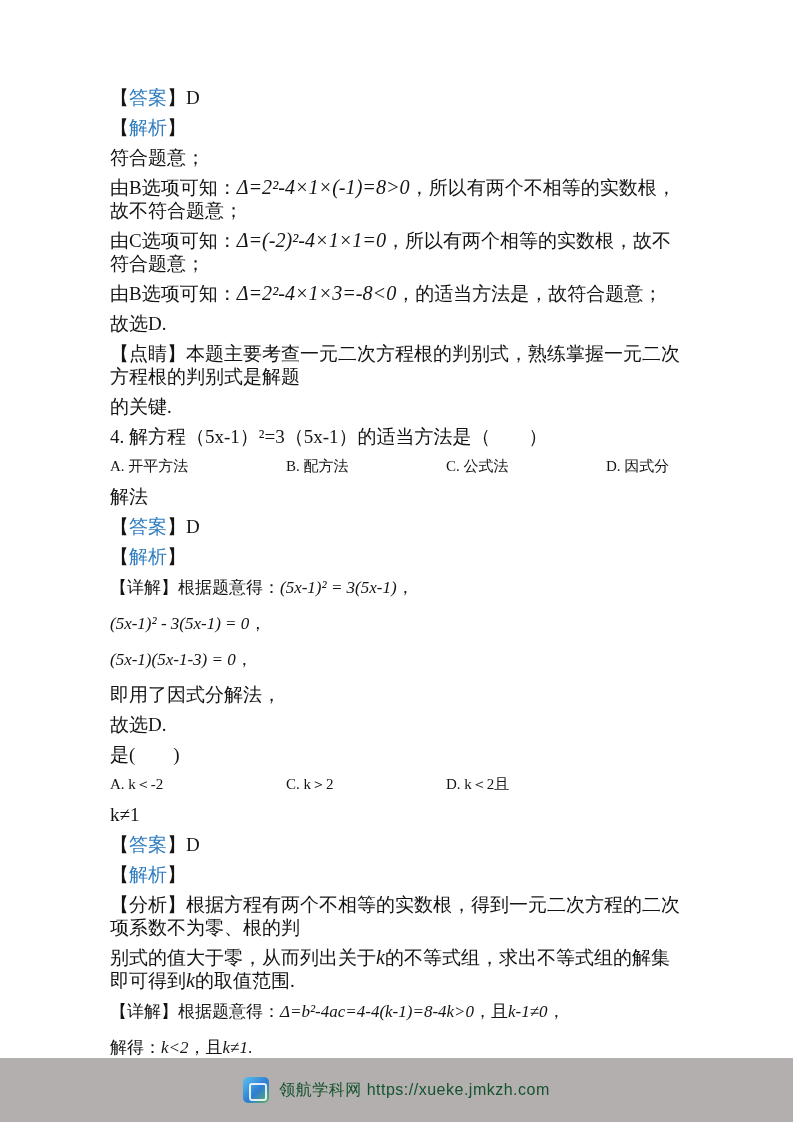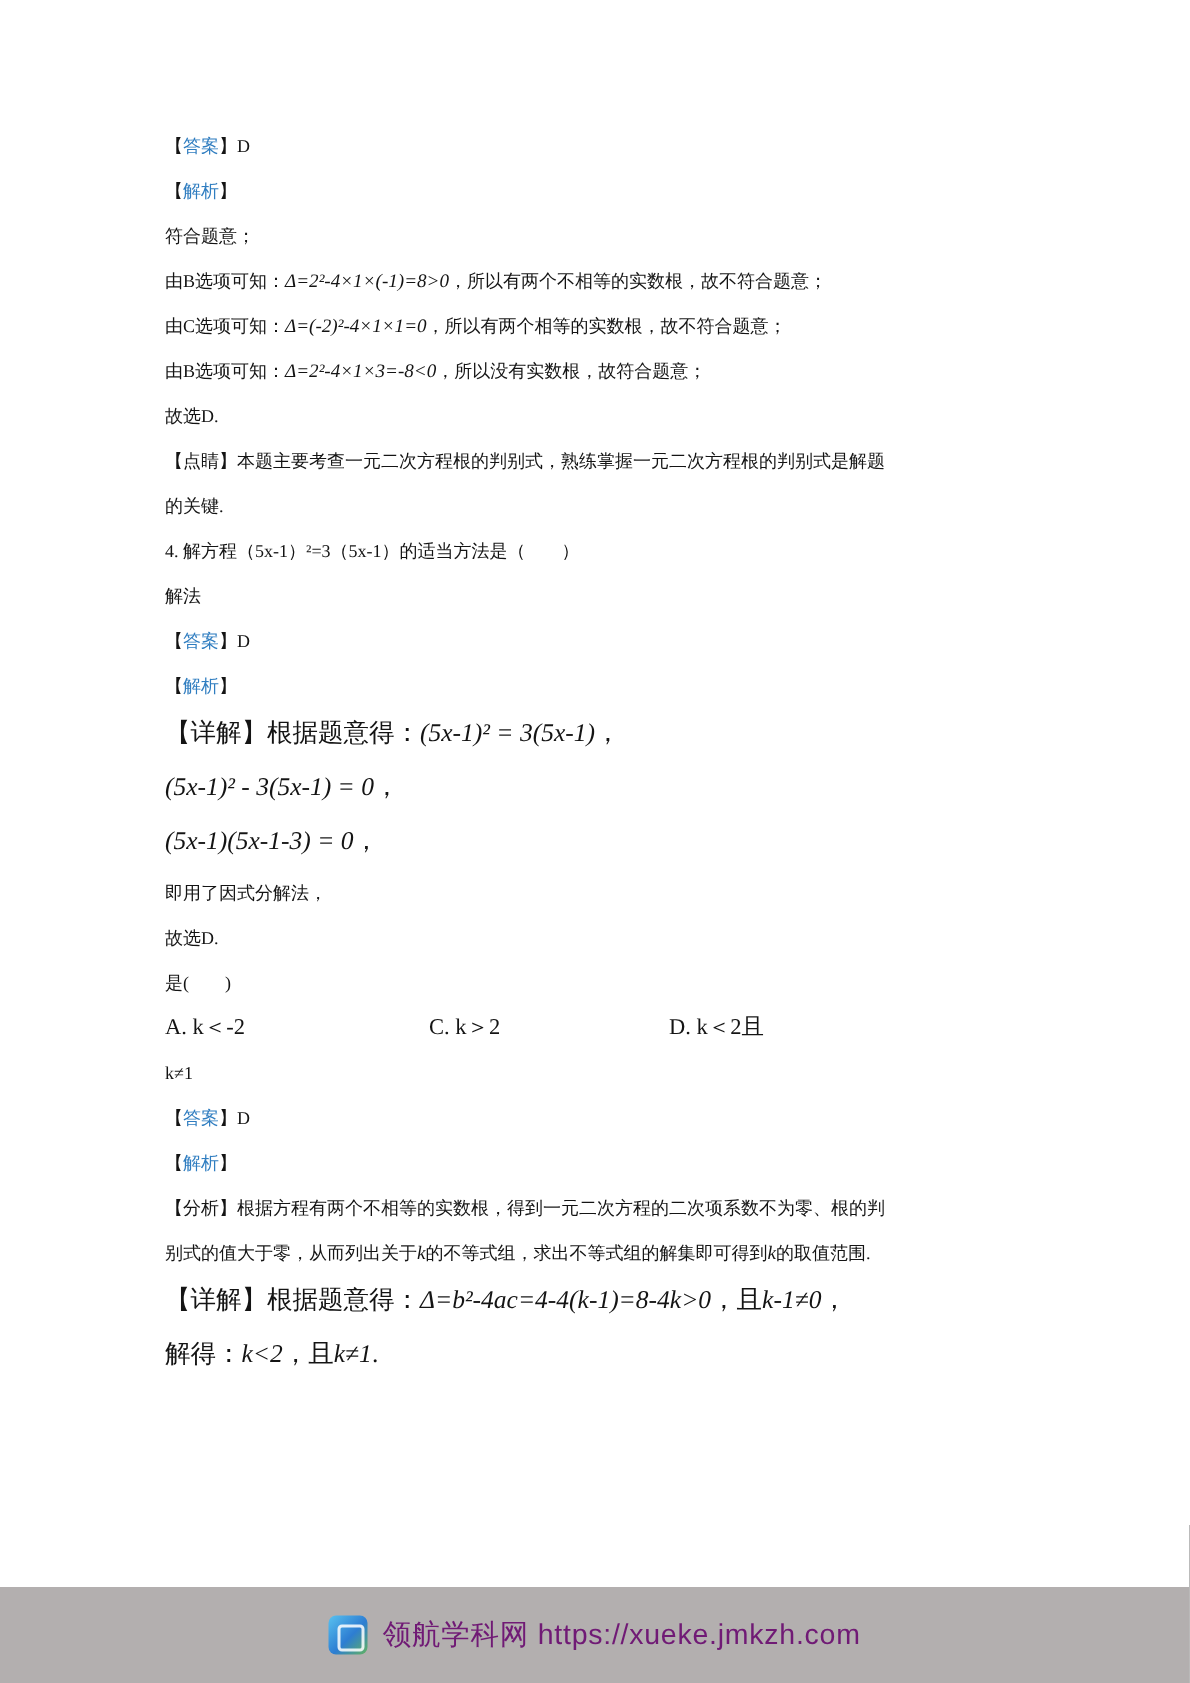--- a/index.html
+++ b/index.html
@@ -14,21 +14,21 @@
     font-family: "Liberation Serif", "DejaVu Serif", serif;
     color: #141414;
   }
   .doc-body {
     position: absolute;
     top: 86px;
     left: 110px;
     width: 575px;
   }
   .line {
-    font-size: 12px;
+    font-size: 19px;
     line-height: 23px;
     margin-bottom: 7px;
     word-break: break-all;
   }
   .line.disp {
     font-size: 17px;
     line-height: 26px;
     margin-bottom: 10px;
   }
   .sg-t { color: #141414; }
@@ -72,41 +72,47 @@
   }
   .footer-logo::after {
     content: "";
     position: absolute;
     left: 6px; top: 6px;
     width: 14px; height: 14px;
     border: 2px solid rgba(255,255,255,.85);
     border-radius: 3px;
   }
   .footer-text {
-    color: #701a75;
-    font-size: 19px;
+    color: #14532d;
+    font-size: 16px;
     font-family: "Liberation Sans", sans-serif;
     letter-spacing: 0.5px;
   }
 </style>
 </head>
 <body>
 
 <div class="page">
   <div class="doc-body">
       <p class="line"><span class="sg-t">【</span><span class="sg-b">答案</span><span class="sg-t">】D</span></p>
       <p class="line"><span class="sg-t">【</span><span class="sg-b">解析</span><span class="sg-t">】</span></p>
       <p class="line"><span class="sg-t">符合题意；</span></p>
       <p class="line"><span class="sg-t">由B选项可知：</span><span class="sg-m">Δ=2²-4×1×(-1)=8&gt;0</span><span class="sg-t">，所以有两个不相等的实数根，故不符合题意；</span></p>
       <p class="line"><span class="sg-t">由C选项可知：</span><span class="sg-m">Δ=(-2)²-4×1×1=0</span><span class="sg-t">，所以有两个相等的实数根，故不符合题意；</span></p>
-      <p class="line"><span class="sg-t">由B选项可知：</span><span class="sg-m">Δ=2²-4×1×3=-8&lt;0</span><span class="sg-t">，所以没有实数根，故符合题意；</span></p>
+      <p class="line"><span class="sg-t">由B选项可知：</span><span class="sg-m">Δ=2²-4×1×3=-8&lt;0</span><span class="sg-t">，的适当方法是，故符合题意；</span></p>
       <p class="line"><span class="sg-t">故选D.</span></p>
       <p class="line"><span class="sg-t">【点睛】本题主要考查一元二次方程根的判别式，熟练掌握一元二次方程根的判别式是解题</span></p>
       <p class="line"><span class="sg-t">的关键.</span></p>
       <p class="line"><span class="sg-t">4. 解方程（5x-1）²=3（5x-1）的适当方法是（　　）</span></p>
+      <div class="opt-row">
+        <span class="opt">A. 开平方法</span>
+        <span class="opt">B. 配方法</span>
+        <span class="opt">C. 公式法</span>
+        <span class="opt">D. 因式分</span>
+      </div>
       <p class="line"><span class="sg-t">解法</span></p>
       <p class="line"><span class="sg-t">【</span><span class="sg-b">答案</span><span class="sg-t">】D</span></p>
       <p class="line"><span class="sg-t">【</span><span class="sg-b">解析</span><span class="sg-t">】</span></p>
       <p class="line disp"><span class="sg-t">【详解】根据题意得：</span><span class="sg-m">(5x-1)² = 3(5x-1)</span><span class="sg-t">，</span></p>
       <p class="line disp"><span class="sg-m">(5x-1)² - 3(5x-1) = 0</span><span class="sg-t">，</span></p>
       <p class="line disp"><span class="sg-m">(5x-1)(5x-1-3) = 0</span><span class="sg-t">，</span></p>
       <p class="line"><span class="sg-t">即用了因式分解法，</span></p>
       <p class="line"><span class="sg-t">故选D.</span></p>
       <p class="line"><span class="sg-t">是(　　)</span></p>
       <div class="opt-row">

